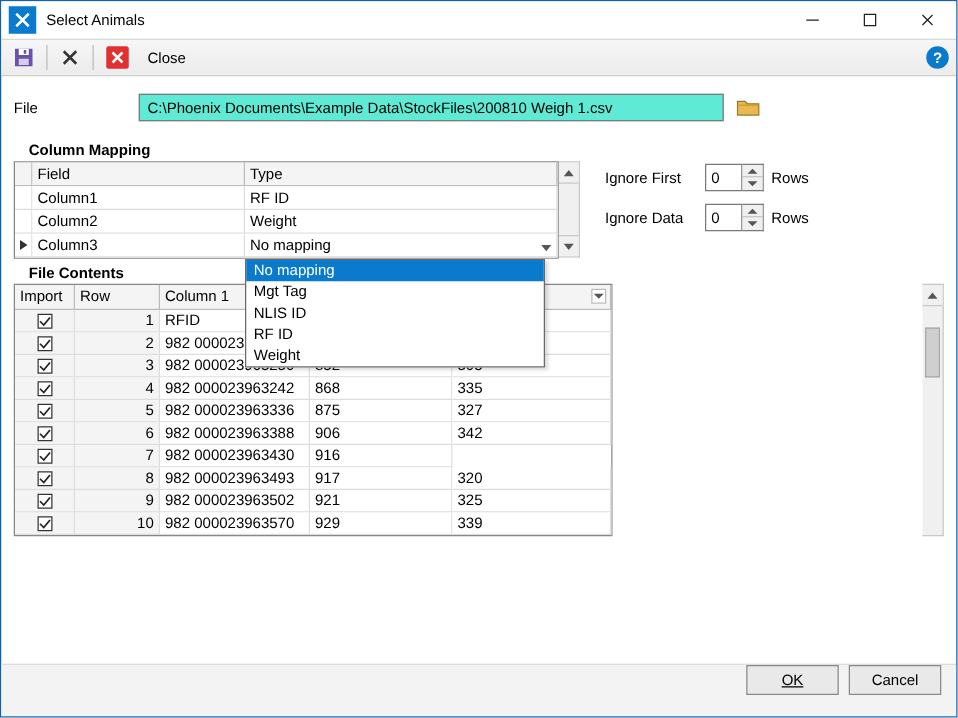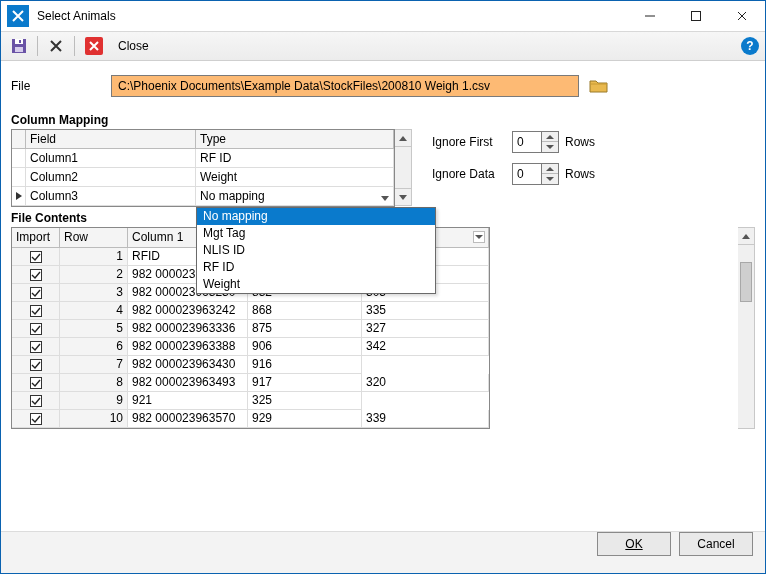--- a/index.html
+++ b/index.html
@@ -15,29 +15,29 @@
   .toolbar { height: 29px; background: linear-gradient(#f6f6f6,#ececec); border-bottom: 1px solid #cfcfcf; display:flex; align-items:center; padding:0 6px; gap:6px; position:relative;}
   .tool-btn { width:24px; height:24px; display:flex; align-items:center; justify-content:center; }
   .vsep { width:1px; height:20px; background:#bcbcbc; }
   .close-pill { display:flex; align-items:center; gap:15px; padding:2px 4px; }
   .close-pill .sq { width:18px; height:18px; background:#e03131; display:flex; align-items:center; justify-content:center; border-radius:2px;}
   .help-circle { width:18px; height:18px; border-radius:50%; background:#0a7acc; color:#fff; font-weight:bold; display:flex; align-items:center; justify-content:center; margin-left:auto;}
   
   .form { padding: 14px 10px 6px 10px; }
   .form-row { display:flex; align-items:center; margin-bottom:10px; gap:8px; }
   .form-row .lbl { width: 92px; }
-  .text-input { height:22px; border:1px solid #7a7a7a; padding:2px 6px; background:#fdba74; }
+  .text-input { height:22px; border:1px solid #7a7a7a; padding:2px 6px; background:#5eead4; }
   .file-input { width: 468px; }
   .import-select { width: 221px; height:22px; border:1px solid #7a7a7a; background:#fff; position:relative; }
   .import-select .chev { position:absolute; right:4px; top:3px; }
   .folder-btn { width:24px; height:22px; display:flex; align-items:center; justify-content:center;}
   
-  .section-label { font-weight:bold; padding: 0 0 2px 10px; }
+  .section-label { font-weight:bold; padding: 0 0 2px 10px; margin-left: 12px; }
   .cm-wrap { display:flex; align-items:flex-start; padding:0 10px; gap: 20px; }
-  .cm-grid { border:1px solid #888; width: 384px; position:relative; }
+  .cm-grid { border:1px solid #888; width: 436px; position:relative; }
   .cm-head, .cm-row { display:grid; grid-template-columns: 14px 170px 1fr; }
   .cm-head div { background:#f4f4f4; border-right:1px solid #bbb; border-bottom:1px solid #bbb; padding:2px 4px; font-weight:normal;}
   .cm-head div:first-child { border-right:1px solid #bbb;}
   .cm-row div { border-right:1px solid #ddd; border-bottom:1px solid #ddd; padding:2px 4px; height:19px; background:#fff;}
   .cm-row.selected div:nth-child(3){ background:#fff; position:relative;}
   .cm-row .marker { display:flex; align-items:center; justify-content:center;}
   .combo-cell { position:relative; }
   .combo-cell .chev { position:absolute; right:4px; top:3px; }
   .vscroll { width:17px; background:#f0f0f0; border:1px solid #c8c8c8; border-left:none;}
   .vscroll-inner { display:flex; flex-direction:column; height:100%;}
@@ -355,20 +355,21 @@
           </div>
           <div class="fc-row">
             <div class="chkcell">
               <span class="chk tick">
                 <svg width="10" height="10" viewBox="0 0 10 10">
                   <path d="M1 5 L4 8 L9 2"></path>
                 </svg>
               </span>
             </div>
             <div class="rownum">9</div>
+            <div>982 000023963502</div>
             <div>921</div>
             <div>325</div>
           </div>
           <div class="fc-row">
             <div class="chkcell">
               <span class="chk tick">
                 <svg width="10" height="10" viewBox="0 0 10 10">
                   <path d="M1 5 L4 8 L9 2"></path>
                 </svg>
               </span>

